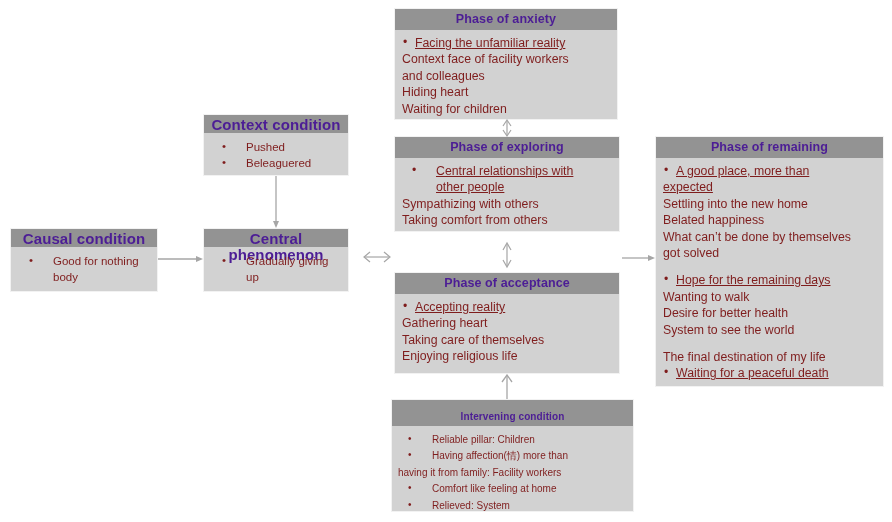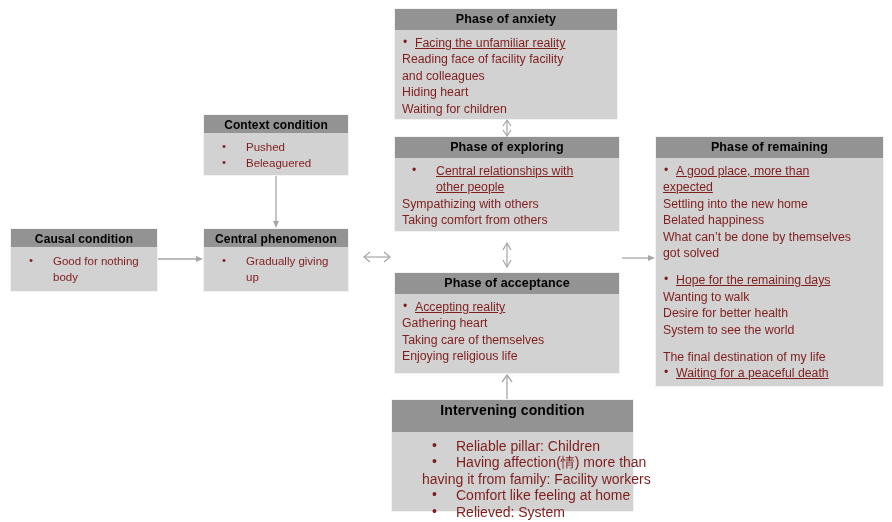--- a/index.html
+++ b/index.html
@@ -21,21 +21,21 @@
     height: 522px;
   }
   .box {
     position: absolute;
     box-sizing: border-box;
     background: #d2d2d2;
     border: 1px solid #f2f2f2;
   }
   .box-header {
     background: #939393;
-    color: #000000;
+    color: #4c1d95;
     font-weight: bold;
     text-align: center;
     letter-spacing: 0.1px;
     box-sizing: border-box;
   }
   .box-body {
     color: #7f1d1d;
     box-sizing: border-box;
   }
   .line {
@@ -69,27 +69,27 @@
   
   #box-causal        { left: 10px;  top: 228px; width: 148px; height: 64px; }
   #box-context       { left: 203px; top: 114px; width: 146px; height: 62px; }
   #box-central       { left: 203px; top: 228px; width: 146px; height: 64px; }
   #box-anxiety       { left: 394px; top: 8px;   width: 224px; height: 112px; }
   #box-exploring     { left: 394px; top: 136px; width: 226px; height: 96px; }
   #box-acceptance    { left: 394px; top: 272px; width: 226px; height: 102px; }
   #box-intervening   { left: 391px; top: 399px; width: 243px; height: 113px; }
   #box-stability     { left: 655px; top: 136px; width: 229px; height: 251px; }
 
-  .hdr-sm { font-size: 12px; line-height: 16px; padding-top: 2px; height: 18px; }
+  .hdr-sm { font-size: 15px; line-height: 16px; padding-top: 2px; height: 18px; }
   .hdr-md { font-size: 12.5px; line-height: 19px; padding-top: 1px; height: 21px; }
-  .hdr-xs { font-size: 14px;  line-height: 16px; padding-top: 2px; height: 32px; }
+  .hdr-xs { font-size: 10px;  line-height: 16px; padding-top: 9px; height: 26px; }
 
   .body-sm { font-size: 11.5px; line-height: 16px; padding: 6px 6px 4px 8px; }
   .body-md { font-size: 12.3px; line-height: 16.4px; padding: 5px 4px 4px 7px; }
-  .body-lg { font-size: 14px; line-height: 16.4px; padding: 6px 5px 4px 6px; margin-left: 24px; }
+  .body-lg { font-size: 10px; line-height: 16.4px; padding: 6px 5px 4px 6px; }
 </style>
 </head>
 <body>
 
 <div id="canvas">
 
   <div class="box" id="box-causal">
     <div class="box-header hdr-sm">Causal condition</div>
     <div class="box-body body-sm">
       <div class="line bullet-line indent">Good for nothing</div>
@@ -110,21 +110,21 @@
     <div class="box-body body-sm">
       <div class="line bullet-line indent">Gradually giving</div>
       <div class="line" style="padding-left:34px">up</div>
     </div>
   </div>
 
   <div class="box" id="box-anxiety">
     <div class="box-header hdr-md">Phase of  anxiety</div>
     <div class="box-body body-md">
       <div class="line bullet-line"><span class="u">Facing the unfamiliar reality</span></div>
-      <div class="line">Reading face of facility facility</div>
+      <div class="line">Context face of facility workers</div>
       <div class="line">and colleagues</div>
       <div class="line">Hiding heart</div>
       <div class="line">Waiting for children</div>
     </div>
   </div>
 
   <div class="box" id="box-exploring">
     <div class="box-header hdr-md">Phase of  exploring</div>
     <div class="box-body body-md">
       <div class="line bullet-line indent"><span class="u">Central relationships with</span></div>

